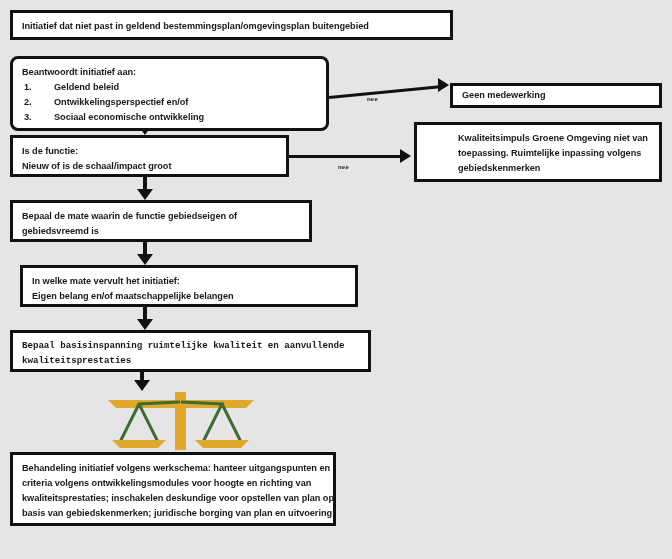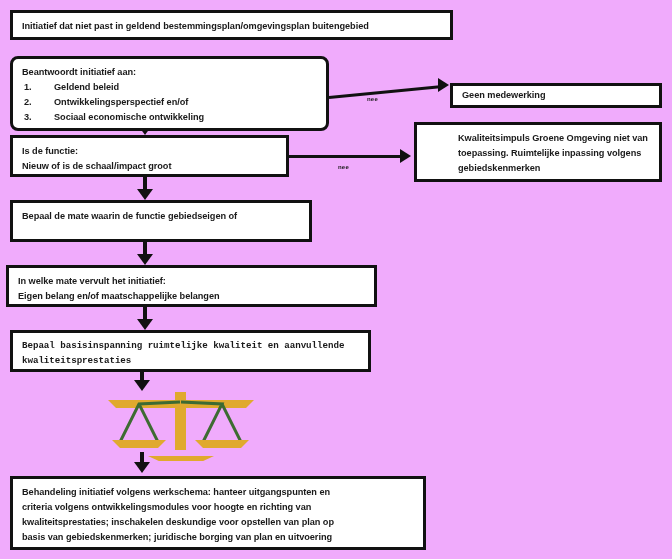--- a/index.html
+++ b/index.html
@@ -8,21 +8,21 @@
     padding: 0;
     background: #ffffff;
   }
   body {
     font-family: "Liberation Sans", sans-serif;
   }
   #canvas {
     position: relative;
     width: 672px;
     height: 559px;
-    background: #f0abfc;
+    background: #e5e5e5;
     overflow: hidden;
   }
   .node {
     position: absolute;
     box-sizing: border-box;
     background: #ffffff;
     border: 3px solid #111111;
     padding: 6px 9px 6px 9px;
     color: #1a1a1a;
     font-size: 9.2px;
@@ -141,23 +141,24 @@
     <span class="line">Is de functie:</span>
     <span class="line">Nieuw of is de schaal/impact groot</span>
   </div>
 
   <div class="node wrap" style="left:414px; top:122px; width:248px; height:60px;">
     <span class="line">Kwaliteitsimpuls Groene Omgeving niet van toepassing. Ruimtelijke inpassing volgens gebiedskenmerken</span>
   </div>
 
   <div class="node" style="left:10px; top:200px; width:302px; height:42px;">
     <span class="line">Bepaal de mate waarin de functie gebiedseigen of</span>
-  </div>
-
-  <div class="node" style="left:6px; top:265px; width:371px; height:42px;">
+    <span class="line">gebiedsvreemd is</span>
+  </div>
+
+  <div class="node" style="left:20px; top:265px; width:338px; height:42px;">
     <span class="line">In welke mate vervult het initiatief:</span>
     <span class="line">Eigen belang en/of maatschappelijke belangen</span>
   </div>
 
   <div class="node" style="left:10px; top:330px; width:361px; height:42px;font-family:Liberation Mono, monospace;">
     <span class="line">Bepaal basisinspanning ruimtelijke kwaliteit en aanvullende</span>
     <span class="line">kwaliteitsprestaties</span>
   </div>
 
   <div class="scale-wrap" style="left:96px; top:386px; width:170px; height:75px;">
@@ -174,21 +175,21 @@
       <path d="M126 18 L145 56" stroke="#3d6b32" stroke-width="3" fill="none"></path>
 
       <path d="M16 54 L70 54 L62 62 L24 62 Z" fill="#e0a92e"></path>
 
       <path d="M99 54 L153 54 L145 62 L107 62 Z" fill="#e0a92e"></path>
 
       <path d="M52 70 L118 70 L105 76 L65 76 Z" fill="#e0a92e"></path>
     </svg>
   </div>
 
-  <div class="node" style="left:10px; top:476px; width:416px; height:74px;">
+  <div class="node" style="left:10px; top:452px; width:326px; height:74px;">
     <span class="line">Behandeling initiatief volgens werkschema: hanteer uitgangspunten en</span>
     <span class="line">criteria volgens ontwikkelingsmodules voor hoogte en richting van</span>
     <span class="line">kwaliteitsprestaties; inschakelen deskundige voor opstellen van plan op</span>
     <span class="line">basis van gebiedskenmerken; juridische borging van plan en uitvoering</span>
   </div>
 
   <div class="vline" style="left:143px; top:110px; height:20px;"></div>
   <div class="arrowdown" style="left:137px; top:124px;"></div>
 
   <div class="vline" style="left:143px; top:172px; height:22px;"></div>

